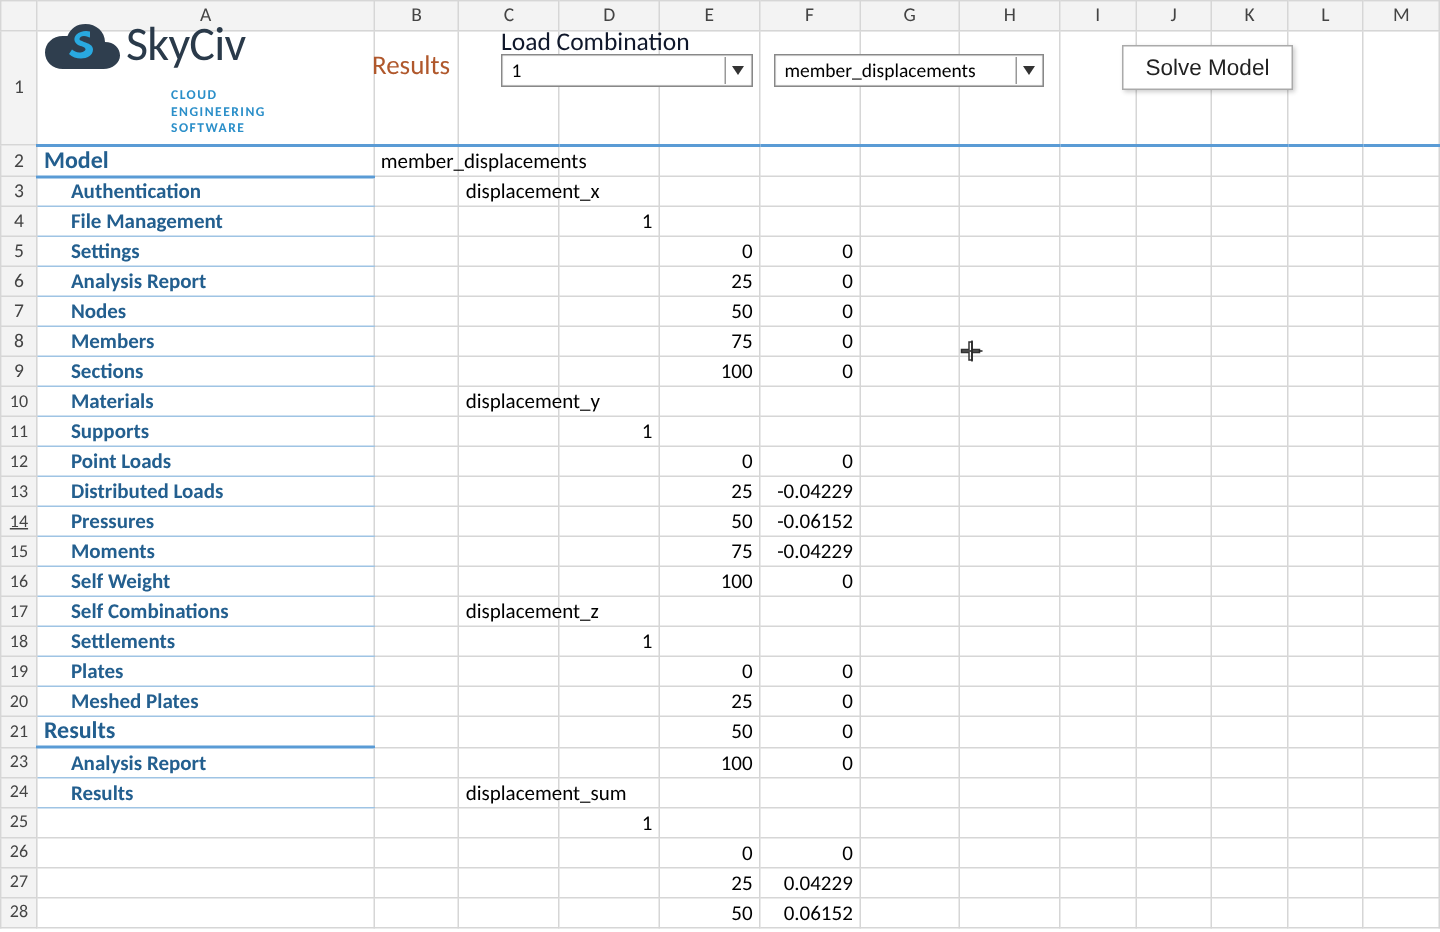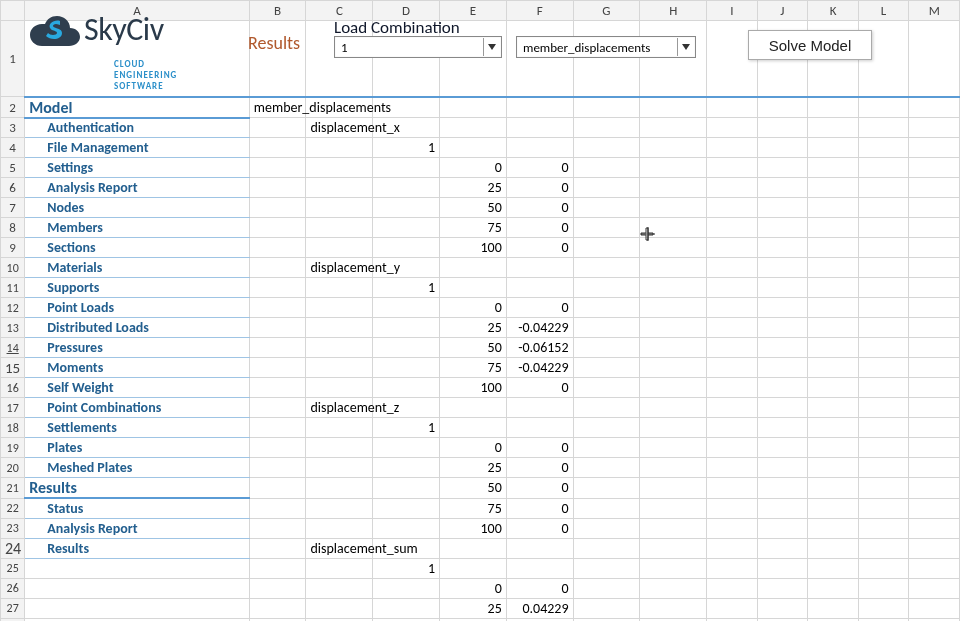--- a/index.html
+++ b/index.html
@@ -130,21 +130,21 @@
   .dd2 { left: 516px; top: 36px; width: 180px; height: 22px; }
   .dd-arrow {
     width: 16px; height: 18px;
     border-left: 1px solid #999;
     display: flex; align-items: center; justify-content: center;
   }
   .dd-arrow svg { width: 8px; height: 6px; }
   .solve-btn {
     position: absolute;
     left: 748px; top: 30px;
-    width: 124px; height: 30px;
+    width: 114px; height: 30px;
     background: #fff;
     border: 1px solid #aaa;
     box-shadow: 1px 1px 3px rgba(0,0,0,0.2);
     font-size: 15px;
     color: #222;
     cursor: pointer;
   }
   .cursor-cross {
     position: absolute;
     left: 640px; top: 226px;
@@ -408,21 +408,21 @@
         <td class="num">-0.06152</td>
         <td></td>
         <td></td>
         <td></td>
         <td></td>
         <td></td>
         <td></td>
         <td></td>
       </tr>
       <tr>
-        <th class="rowhdr" style="font-size: 15px;">15</th>
+        <th class="rowhdr" style="font-size: 12px;">15</th>
         <td class="item">Moments</td>
         <td></td>
         <td></td>
         <td></td>
         <td class="num">75</td>
         <td class="num">-0.04229</td>
         <td></td>
         <td></td>
         <td></td>
         <td></td>
@@ -441,21 +441,21 @@
         <td></td>
         <td></td>
         <td></td>
         <td></td>
         <td></td>
         <td></td>
         <td></td>
       </tr>
       <tr>
         <th class="rowhdr" style="font-size: 12px;">17</th>
-        <td class="item">Point Combinations</td>
+        <td class="item">Self Combinations</td>
         <td></td>
         <td>displacement_z</td>
         <td></td>
         <td></td>
         <td></td>
         <td></td>
         <td></td>
         <td></td>
         <td></td>
         <td></td>
@@ -520,53 +520,37 @@
         <td class="num">0</td>
         <td></td>
         <td></td>
         <td></td>
         <td></td>
         <td></td>
         <td></td>
         <td></td>
       </tr>
       <tr>
-        <th class="rowhdr" style="font-size: 12px;">22</th>
-        <td class="item">Status</td>
-        <td></td>
-        <td></td>
-        <td></td>
-        <td class="num">75</td>
-        <td class="num">0</td>
-        <td></td>
-        <td></td>
-        <td></td>
-        <td></td>
-        <td></td>
-        <td></td>
-        <td></td>
-      </tr>
-      <tr>
         <th class="rowhdr" style="font-size: 12px;">23</th>
         <td class="item">Analysis Report</td>
         <td></td>
         <td></td>
         <td></td>
         <td class="num">100</td>
         <td class="num">0</td>
         <td></td>
         <td></td>
         <td></td>
         <td></td>
         <td></td>
         <td></td>
         <td></td>
       </tr>
       <tr>
-        <th class="rowhdr" style="font-size: 16px;">24</th>
+        <th class="rowhdr" style="font-size: 12px;">24</th>
         <td class="item">Results</td>
         <td></td>
         <td>displacement_sum</td>
         <td></td>
         <td></td>
         <td></td>
         <td></td>
         <td></td>
         <td></td>
         <td></td>

